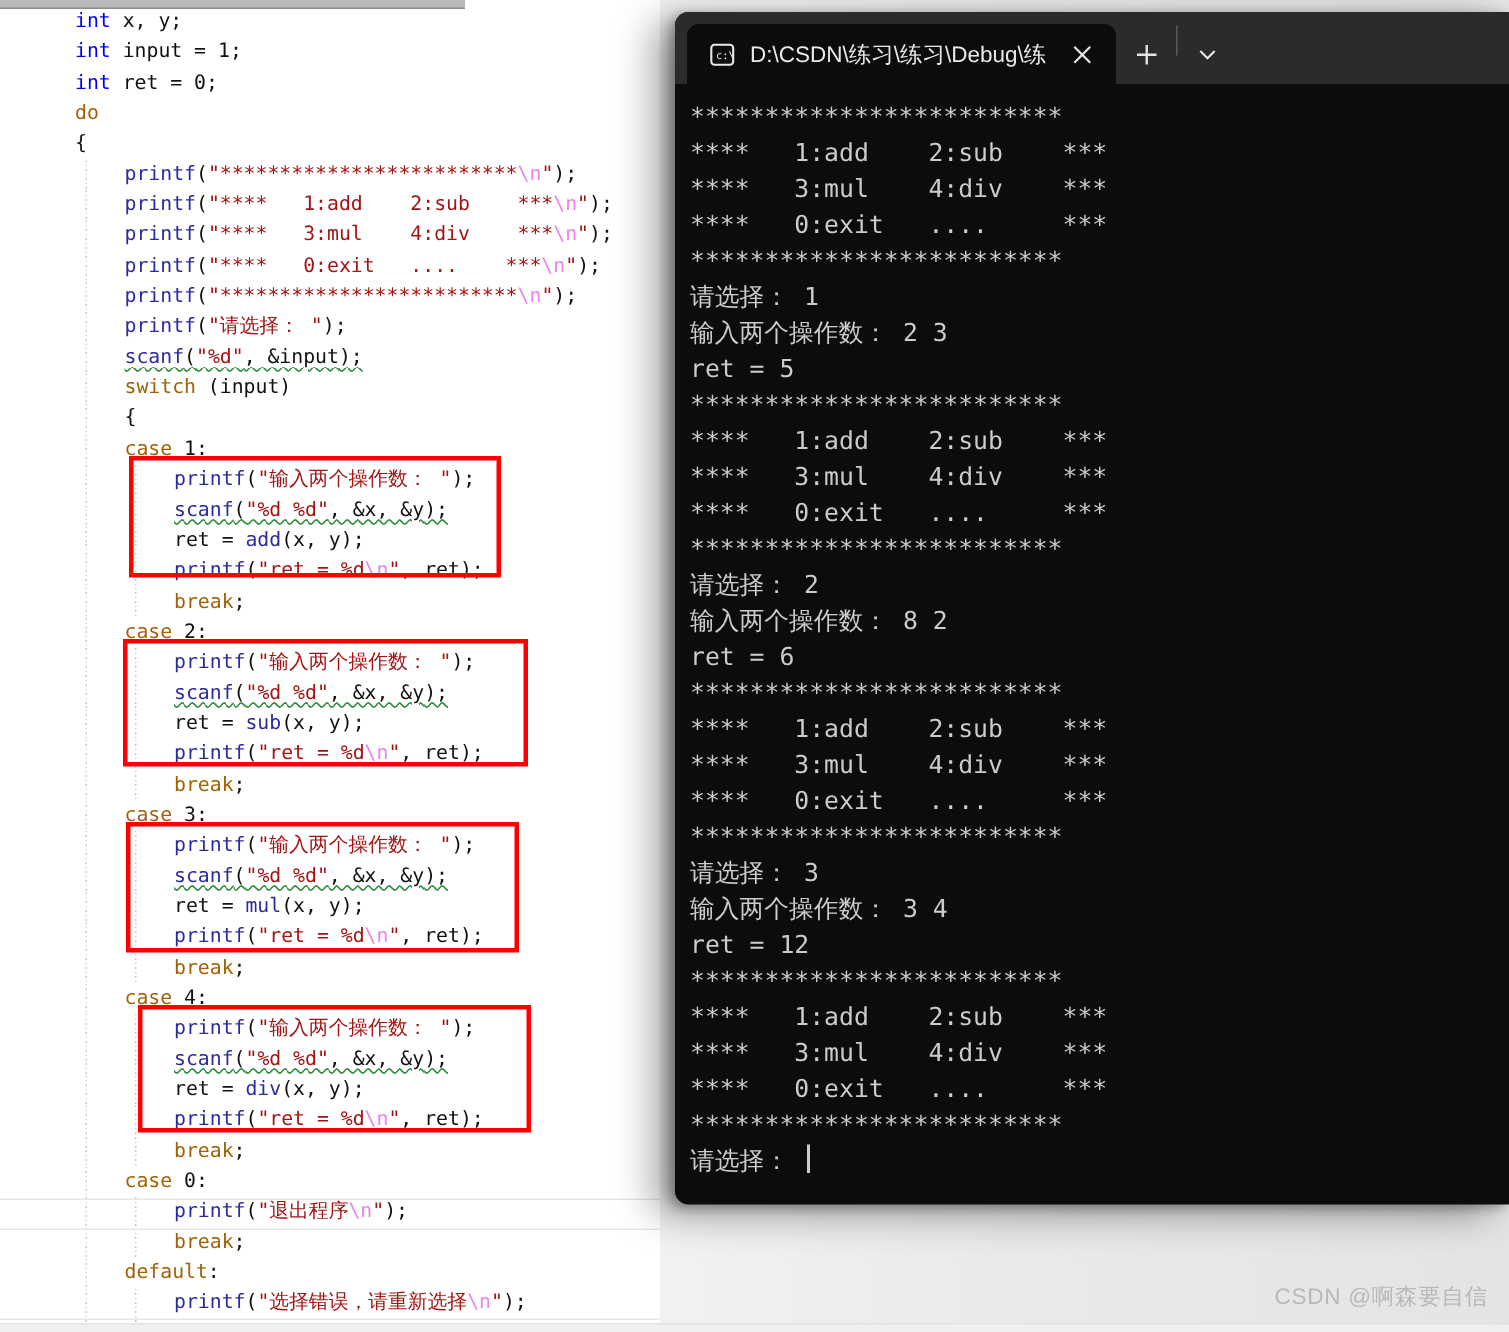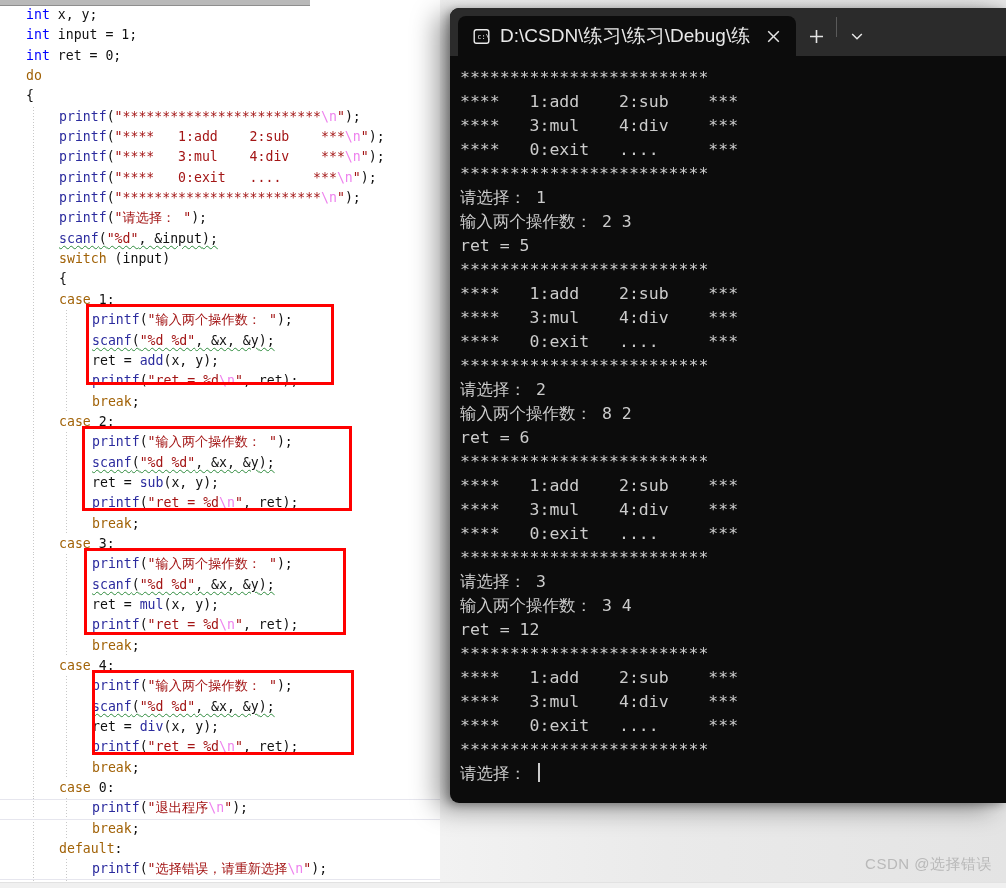--- a/index.html
+++ b/index.html
@@ -49,20 +49,21 @@
     line-height: 20.35px;
     white-space: pre;
     color: #000000;
   }
 
   .ln {
     position: relative;
     height: 20.35px;
     padding-left: 26px;
     white-space: pre;
+    margin-left: 24px;
   }
 
   
   .guide1::before {
     content: "";
     position: absolute;
     left: 33px; top: 0;
     width: 1px; height: 20.35px;
     background: repeating-linear-gradient(to bottom, #c8c8c8 0 1px, transparent 1px 3px);
   }
@@ -143,21 +144,21 @@
 
   .tab-icon {
     width: 18px; height: 18px;
     flex: 0 0 18px;
     display: flex; align-items: center; justify-content: center;
   }
 
   #tab-title {
     flex: 1 1 auto;
     color: #e9e9e9;
-    font-size: 19px;
+    font-size: 15px;
     font-family: "Liberation Sans", sans-serif;
     white-space: nowrap;
     overflow: hidden;
   }
 
   .tab-close {
     width: 26px; height: 26px;
     display: flex; align-items: center; justify-content: center;
     color: #e4e4e4;
     flex: 0 0 26px;
@@ -279,14 +280,14 @@
           <polyline points="3.2,6 8,10.8 12.8,6" fill="none" stroke="#e4e4e4" stroke-width="1.5"></polyline>
         </svg>
       </div>
     </div>
 
     <div id="term-body"><div class="tline">*************************</div><div class="tline">****   1:add    2:sub    ***</div><div class="tline">****   3:mul    4:div    ***</div><div class="tline">****   0:exit   ....     ***</div><div class="tline">*************************</div><div class="tline">请选择： 1</div><div class="tline">输入两个操作数： 2 3</div><div class="tline">ret = 5</div><div class="tline">*************************</div><div class="tline">****   1:add    2:sub    ***</div><div class="tline">****   3:mul    4:div    ***</div><div class="tline">****   0:exit   ....     ***</div><div class="tline">*************************</div><div class="tline">请选择： 2</div><div class="tline">输入两个操作数： 8 2</div><div class="tline">ret = 6</div><div class="tline">*************************</div><div class="tline">****   1:add    2:sub    ***</div><div class="tline">****   3:mul    4:div    ***</div><div class="tline">****   0:exit   ....     ***</div><div class="tline">*************************</div><div class="tline">请选择： 3</div><div class="tline">输入两个操作数： 3 4</div><div class="tline">ret = 12</div><div class="tline">*************************</div><div class="tline">****   1:add    2:sub    ***</div><div class="tline">****   3:mul    4:div    ***</div><div class="tline">****   0:exit   ....     ***</div><div class="tline">*************************</div><div class="tline"><span>请选择： </span><span class="cursor"></span></div></div>
   </div>
 
   <div id="bottom-shade"></div>
 
-  <div id="watermark">CSDN @选择错误</div>
+  <div id="watermark">CSDN @啊森要自信</div>
 </div>
 
 </body></html>

